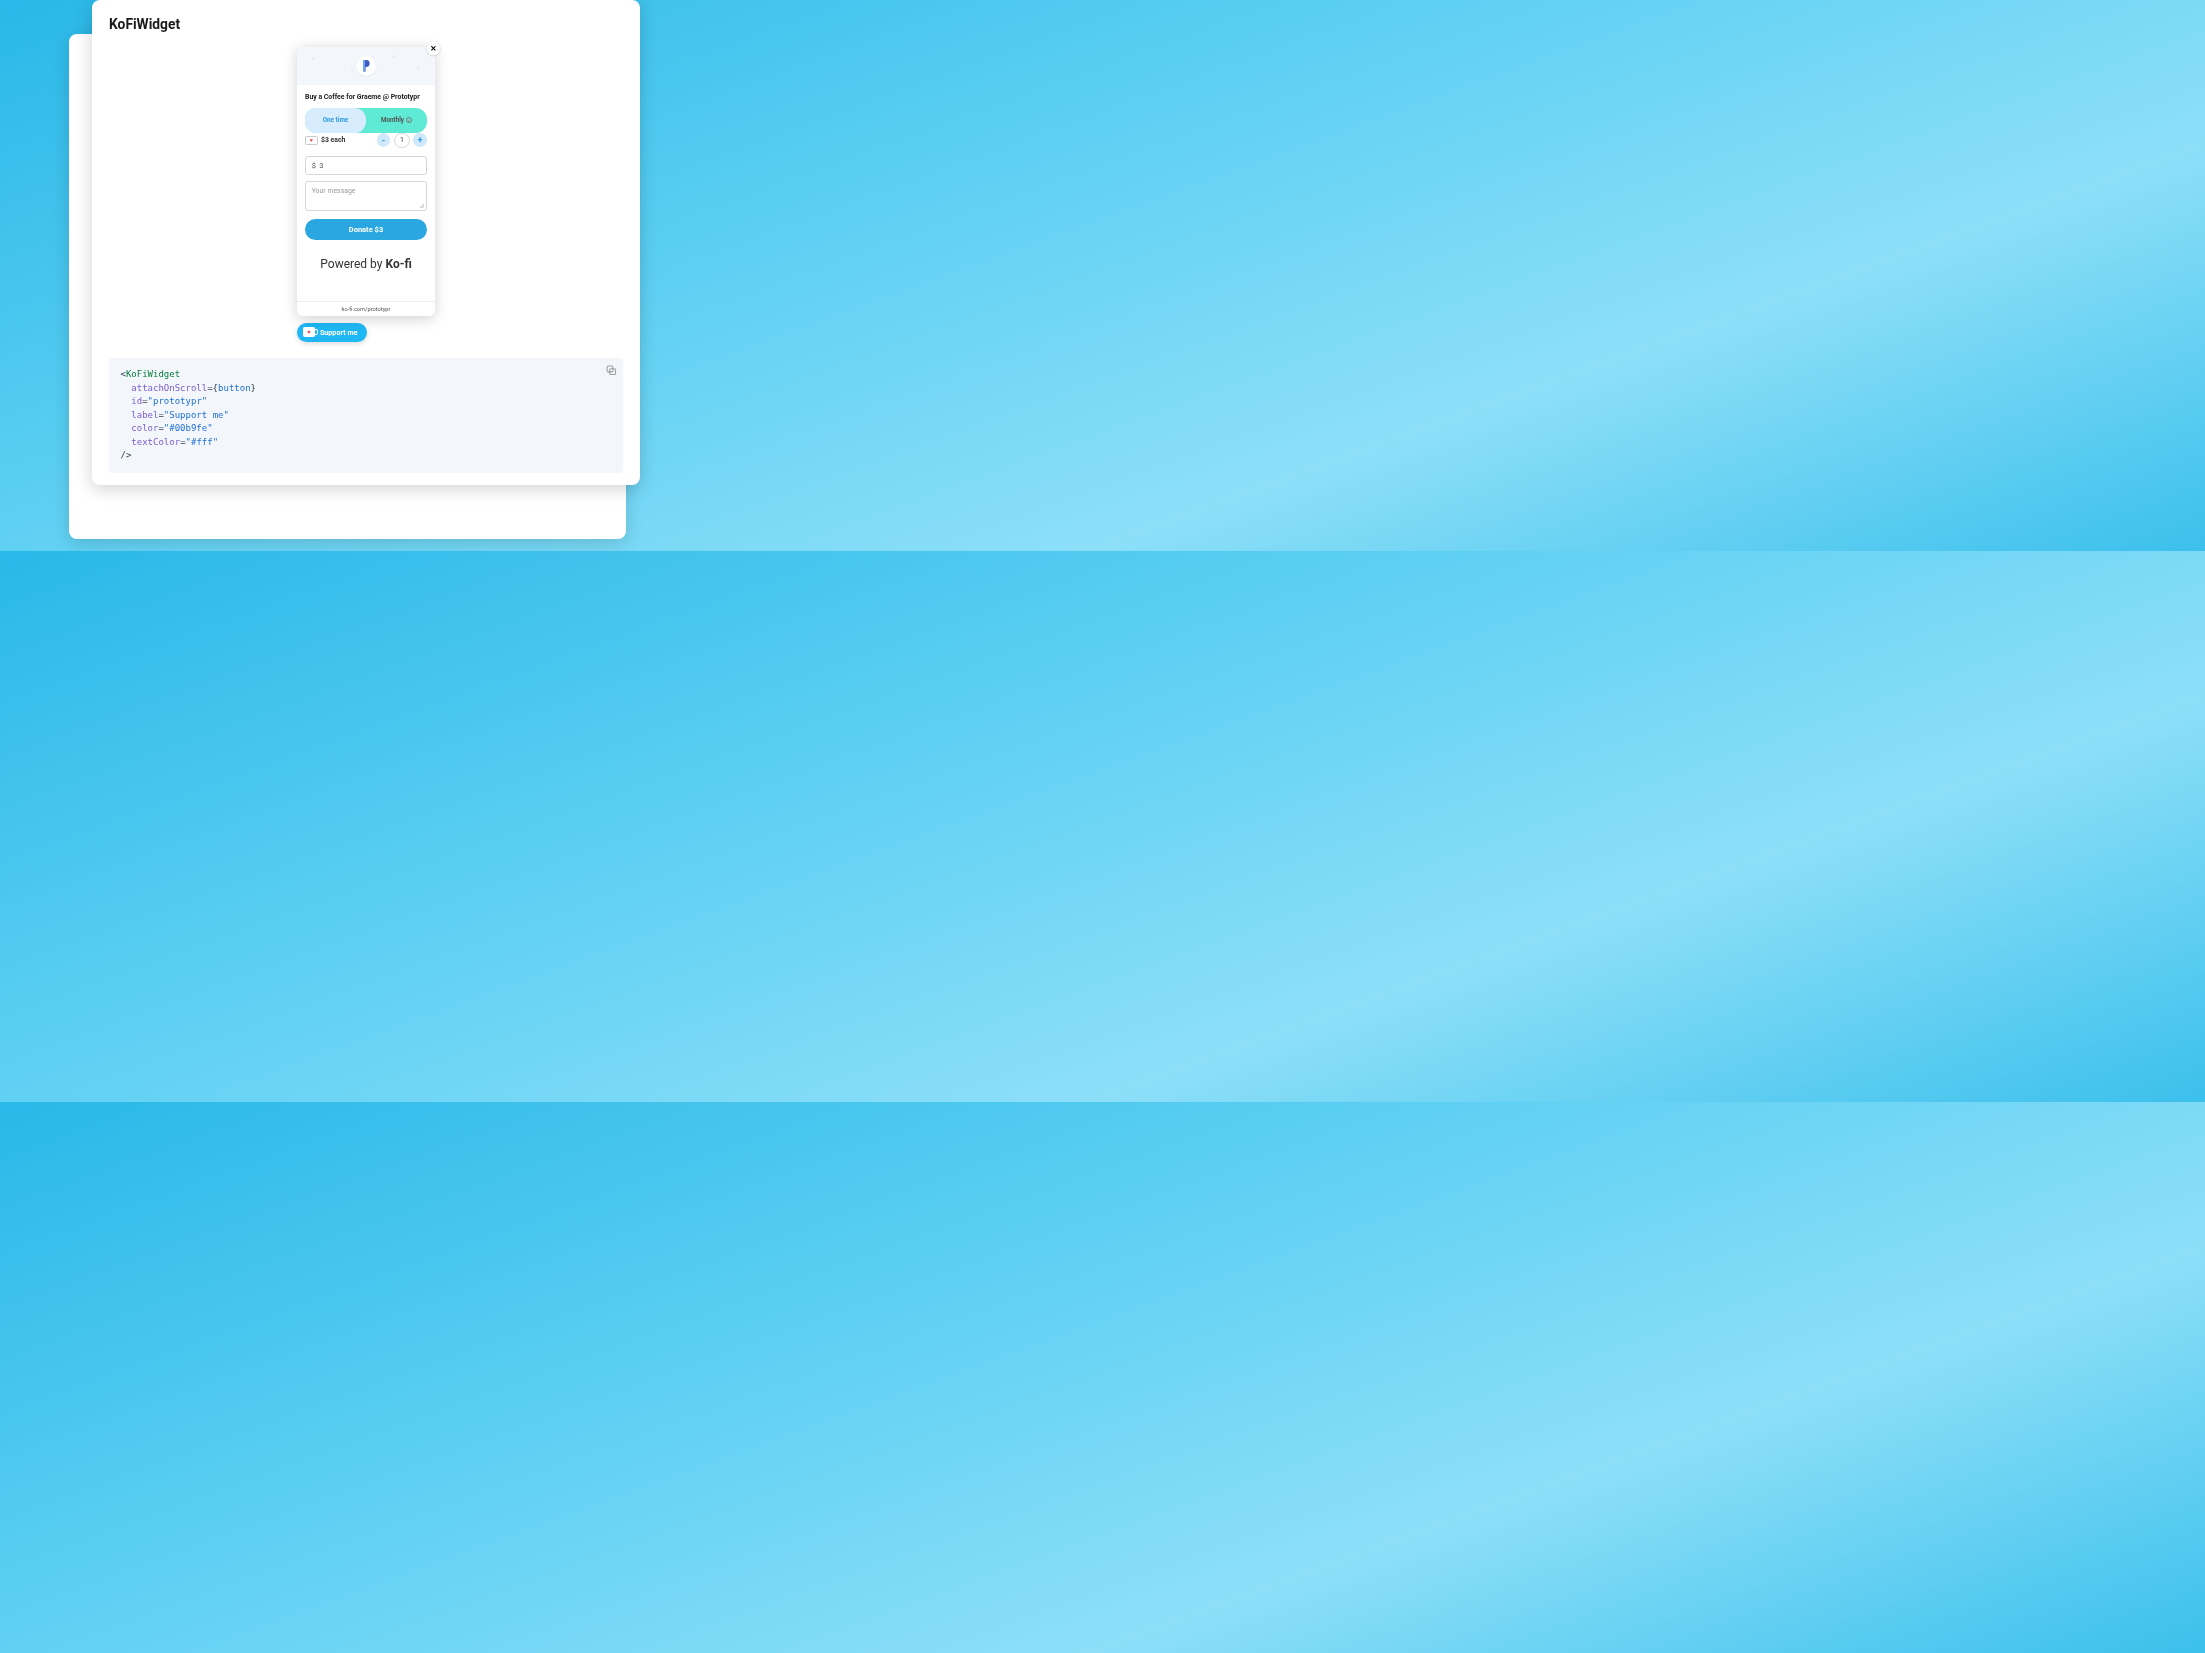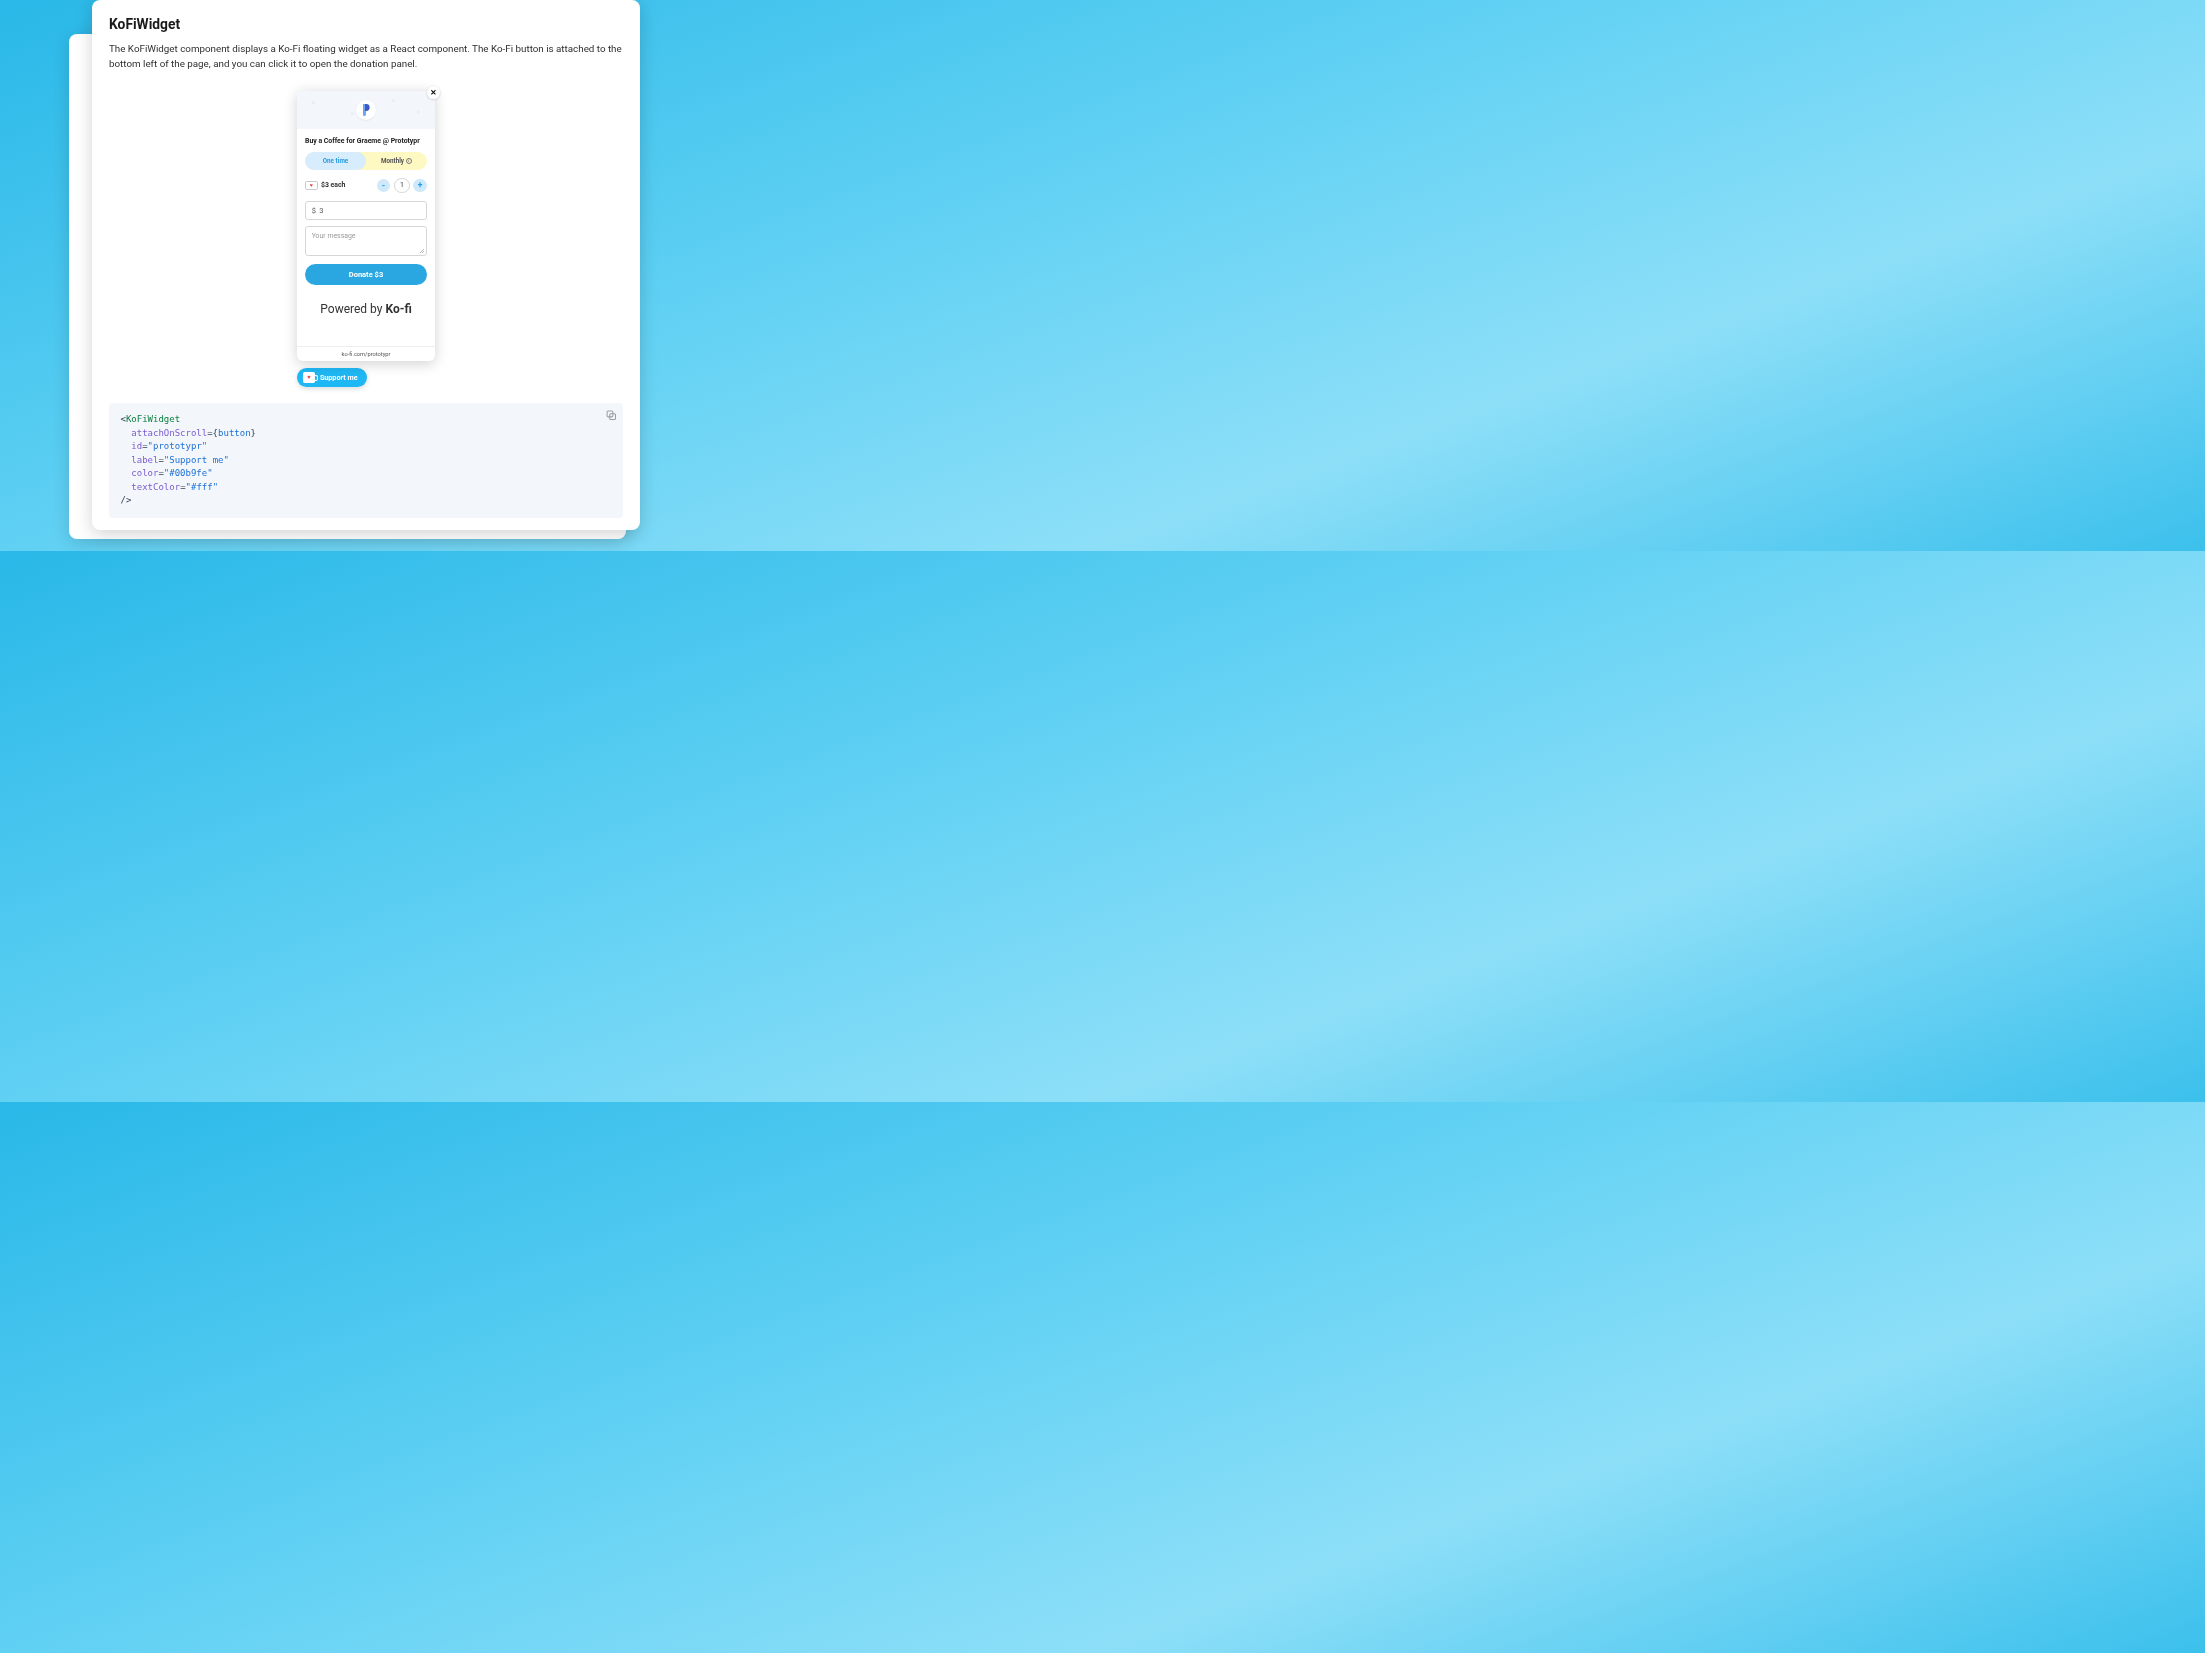--- a/index.html
+++ b/index.html
@@ -108,24 +108,23 @@
   }
   .kofi-body { padding: 8px 8px 0 8px; }
   .kofi-title {
     font-size: 6.9px;
     font-weight: 700;
     color: #222;
     margin-bottom: 6.9px;
   }
   .seg {
     display: flex;
-    background: #fef9c3;
+    background: #5eead4;
     border-radius: 11.5px;
-    height: 18px;
-    margin-bottom: 8px;
+    height: 25px;
   }
   .seg > div {
     flex: 1;
     display: flex;
     align-items: center;
     justify-content: center;
     font-size: 6.3px;
     font-weight: 700;
     border-radius: 11.5px;
     gap: 1.7px;
@@ -275,21 +274,20 @@
   }
 </style>
 </head>
 <body>
 
 <div class="card-behind"></div>
 
 <div class="card">
 
   <h1 class="page-title">KoFiWidget</h1>
-  <p class="intro">The KoFiWidget component displays a Ko-Fi floating widget as a React component. The Ko-Fi button is attached to the bottom left of the page, and you can click it to open the donation panel.</p>
 
   <div class="preview-area">
     <div class="widget-wrap">
 
       <div style="position:relative;">
         <div class="kofi-close">✕</div>
         <div class="kofi-panel">
 
           <div class="kofi-header">
             <div class="kofi-logo">

